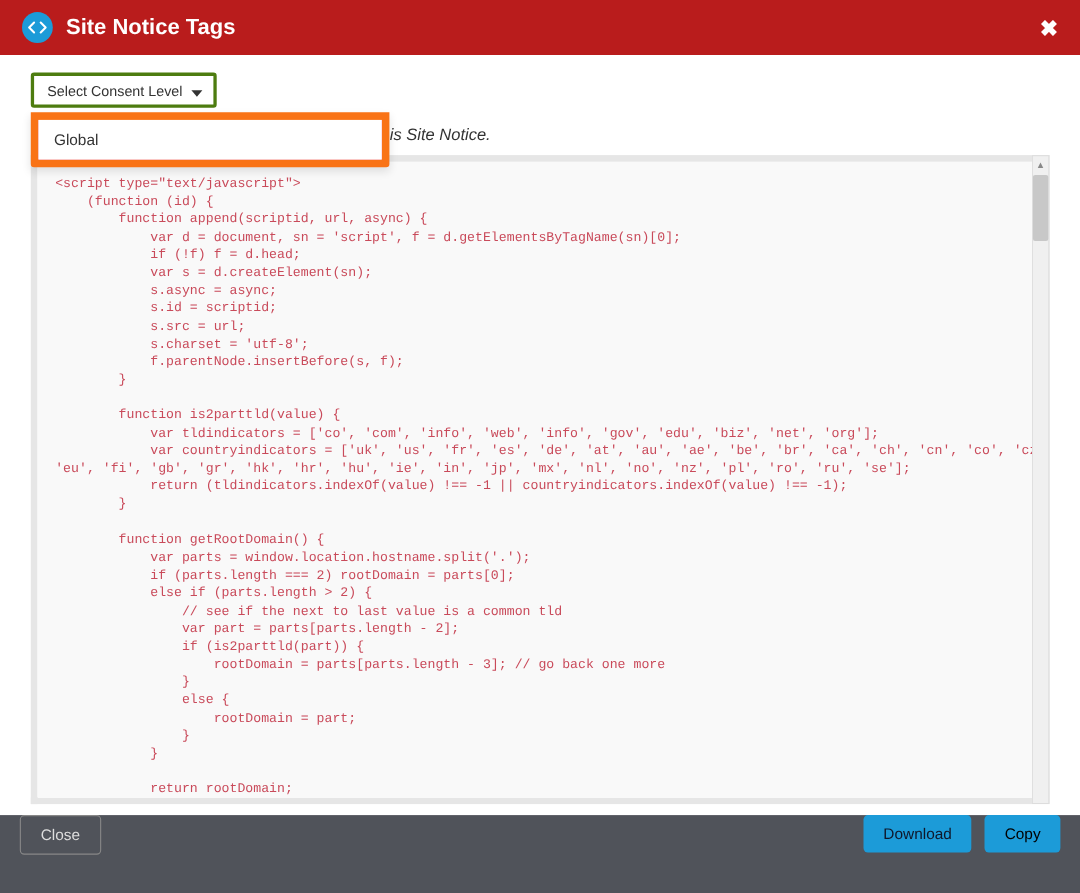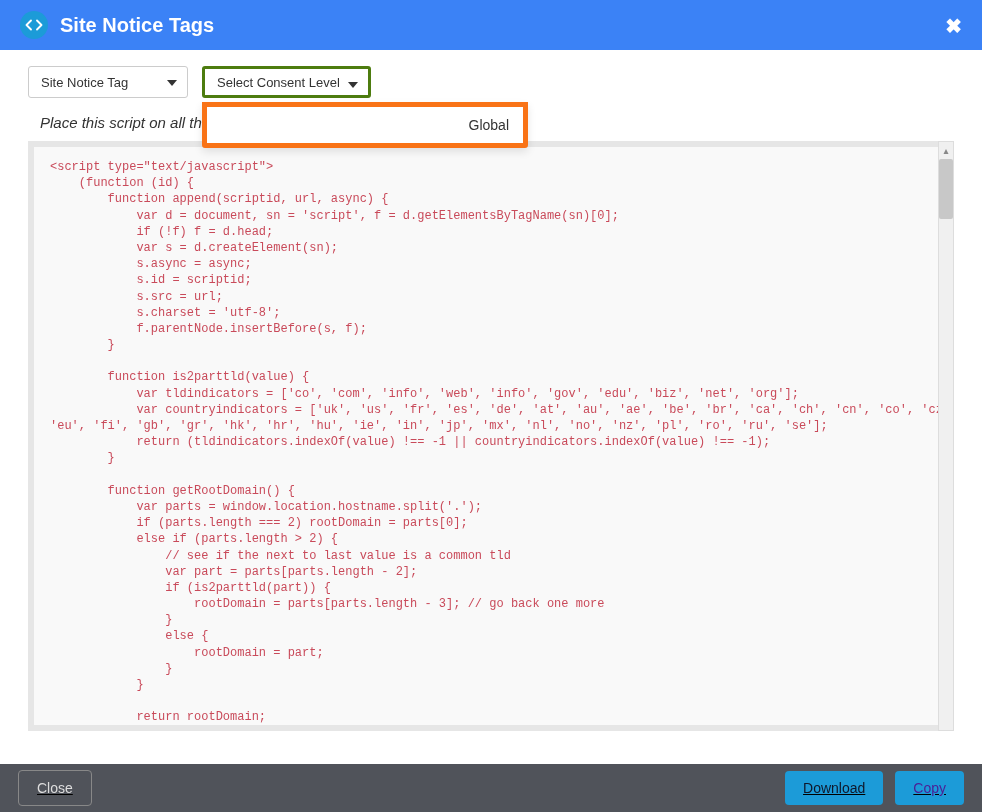--- a/index.html
+++ b/index.html
@@ -1,71 +1,65 @@
 <!DOCTYPE html>
 <html><head>
 <meta charset="utf-8">
 <style>
 * { box-sizing: border-box; margin: 0; padding: 0; }
 body { font-family: Arial, Helvetica, sans-serif; background: #fff; width: 982px; height: 812px; overflow: hidden; position: relative; }
 
-.header { background: #3b82f6; height: 50px; display: flex; align-items: center; padding: 0 20px; color: #fff; position: relative; }
+.header { background: #b91c1c; height: 50px; display: flex; align-items: center; padding: 0 20px; color: #fff; position: relative; }
 .header-icon { width: 28px; height: 28px; background: #1c9bd8; border-radius: 50%; display: flex; align-items: center; justify-content: center; margin-right: 12px; }
 .header-icon svg { width: 18px; height: 18px; }
 .header-title { font-size: 20px; font-weight: bold; }
 .close-x { position: absolute; right: 20px; top: 14px; color: #fff; font-size: 20px; font-weight: bold; cursor: pointer; }
 
 .controls { padding: 16px 28px 0 28px; display: flex; gap: 14px; position: relative; }
 
 .dropdown { position: relative; }
 .dropdown-btn { background: #fff; border: 1px solid #ccc; border-radius: 3px; height: 32px; padding: 0 28px 0 12px; font-size: 13px; color: #333; cursor: pointer; display: flex; align-items: center; position: relative; min-width: 160px; }
 .dropdown-btn .caret { position: absolute; right: 10px; top: 13px; width: 0; height: 0; border-left: 5px solid transparent; border-right: 5px solid transparent; border-top: 6px solid #333; }
 .dropdown-btn.highlighted { border: 3px solid #4d7c0f; }
 
-.dropdown-menu { position: absolute; top: 36px; left: 0; background: #f0abfc; border: 5px solid #f97316; border-radius: 0 0 3px 3px; min-width: 326px; box-shadow: 0 4px 8px rgba(0,0,0,0.1); z-index: 10; text-align: right; }
+.dropdown-menu { position: absolute; top: 36px; left: 0; background: #f0abfc; border: 7px solid #f97316; border-radius: 0 0 3px 3px; min-width: 326px; box-shadow: 0 4px 8px rgba(0,0,0,0.1); z-index: 10; }
 .dropdown-item { padding: 10px 14px; font-size: 14px; color: #333; cursor: pointer; border-bottom: 1px solid #eee; background: #fff; }
 .dropdown-item:last-child { border-bottom: none; }
 .dropdown-item.highlighted { border: 3px solid #d40000; margin: 0; }
 
 .instruction { padding: 16px 28px 10px 40px; font-size: 15px; font-style: italic; color: #333; }
 
 .code-area-wrap { padding: 0 28px; position: relative; }
 .code-area { background: #f9f9f9; border: 6px solid #e6e6e6; border-right: none; height: 590px; overflow: auto; padding: 12px 16px; font-family: Consolas, 'Courier New', monospace; font-size: 12px; line-height: 1.35; white-space: pre; color: #c94a5a; position: relative; }
 .scrollbar-track { position: absolute; right: 28px; top: 0; width: 16px; height: 590px; background: #f0f0f0; border: 1px solid #ddd; }
 .scrollbar-thumb { position: absolute; right: 29px; top: 1px; width: 14px; height: 60px; background: #c8c8c8; border-radius: 2px; }
 .scrollbar-arrow-up { position: absolute; right: 29px; top: 2px; width: 14px; height: 14px; display:flex; align-items:center; justify-content:center; color:#888; font-size:10px; }
 
-.footer { position: absolute; bottom: 0; left: 0; right: 0; background: #50535a; height: 48px; display: flex; align-items: center; padding: 0 18px; text-decoration: underline; }
+.footer { position: absolute; bottom: 0; left: 0; right: 0; background: #50535a; height: 71px; display: flex; align-items: flex-start; padding: 0 18px; }
 .btn { border: none; border-radius: 4px; padding: 9px 18px; font-size: 14px; cursor: pointer; }
 .btn-close { background: transparent; border: 1px solid #888; color: #ddd; }
 .footer-spacer { flex: 1; }
 .btn-download { background: #1c9bd8; color: #0f172a; margin-right: 12px; }
-.btn-copy { background: #1c9bd8; color: #4c1d95; }
+.btn-copy { background: #1c9bd8; color: #000000; }
 </style>
 </head>
 <body>
 
 <div class="header">
   <div class="header-icon">
     <svg viewBox="0 0 24 24" fill="none" stroke="#fff" stroke-width="2.5" stroke-linecap="round" stroke-linejoin="round">
         <polyline points="16 18 22 12 16 6"></polyline>
         <polyline points="8 6 2 12 8 18"></polyline>
       </svg>
   </div>
   <div class="header-title">Site Notice Tags</div>
   <div class="close-x">✖</div>
 </div>
 
 <div class="controls">
-  <div class="dropdown">
-    <div class="dropdown-btn">
-      <span>Site Notice Tag</span>
-      <span class="caret"></span>
-    </div>
-  </div>
   <div class="dropdown">
     <div class="dropdown-btn highlighted">
       <span>Select Consent Level</span>
       <span class="caret"></span>
     </div>
     <div class="dropdown-menu">
       <div class="dropdown-item">Global</div>
     </div>
   </div>
 </div>

